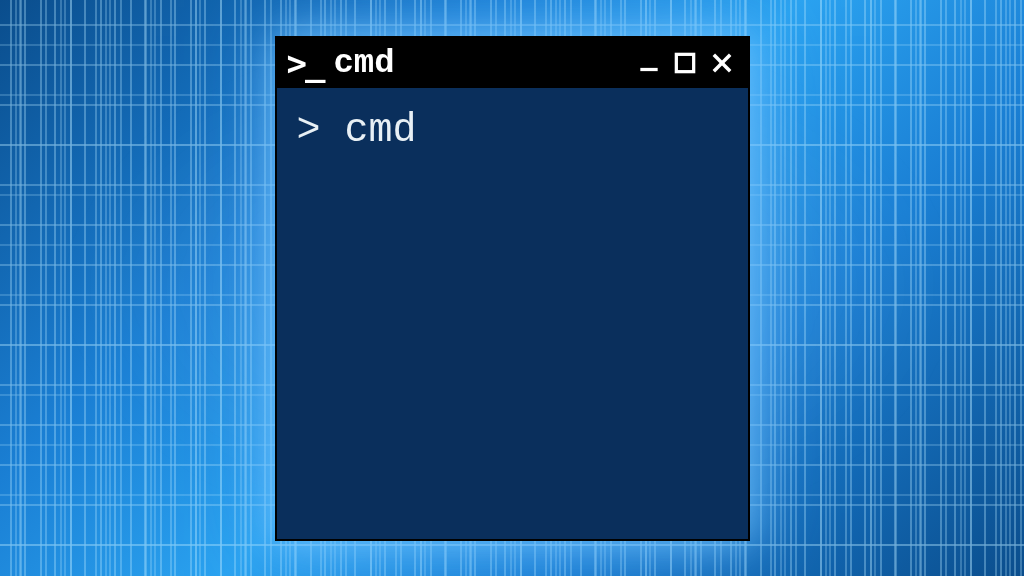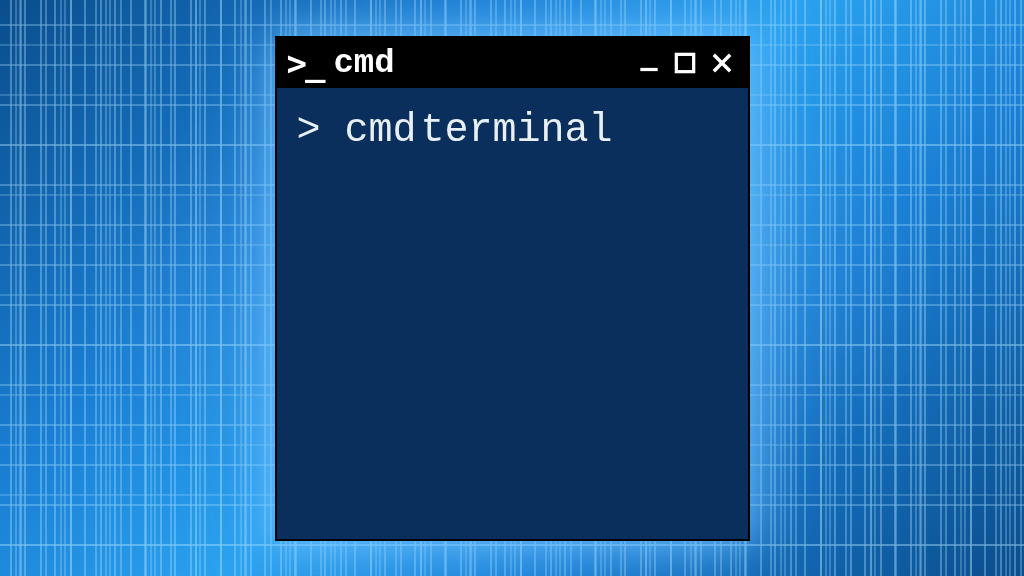--- a/index.html
+++ b/index.html
@@ -108,21 +108,21 @@
     }
     
     .terminal-body {
       padding: 18px 20px;
       color: #e8f0f5;
       font-size: 40px;
       line-height: 1.25;
       font-family: 'Consolas', 'Courier New', monospace;
       font-weight: 400;
       display: flex;
-      flex-direction: row;
+      flex-direction: column;
       gap: 4px;
     }
     
     .terminal-line {
       white-space: pre;
     }
     
     .prompt-char {
       display: inline;
     }
@@ -159,16 +159,15 @@
         <svg width="28" height="28" viewBox="0 0 24 24">
           <line x1="5" y1="5" x2="19" y2="19"></line>
           <line x1="19" y1="5" x2="5" y2="19"></line>
         </svg>
       </div>
     </div>
   </div>
 
   <div class="terminal-body">
     <div class="terminal-line"><span class="prompt-char">&gt; </span><span class="command-text">cmd</span></div>
-    <div class="terminal-line"><span class="prompt-char"></span><span class="command-text">terminal</span></div>
   </div>
 
 </div>
 
 </body></html>

